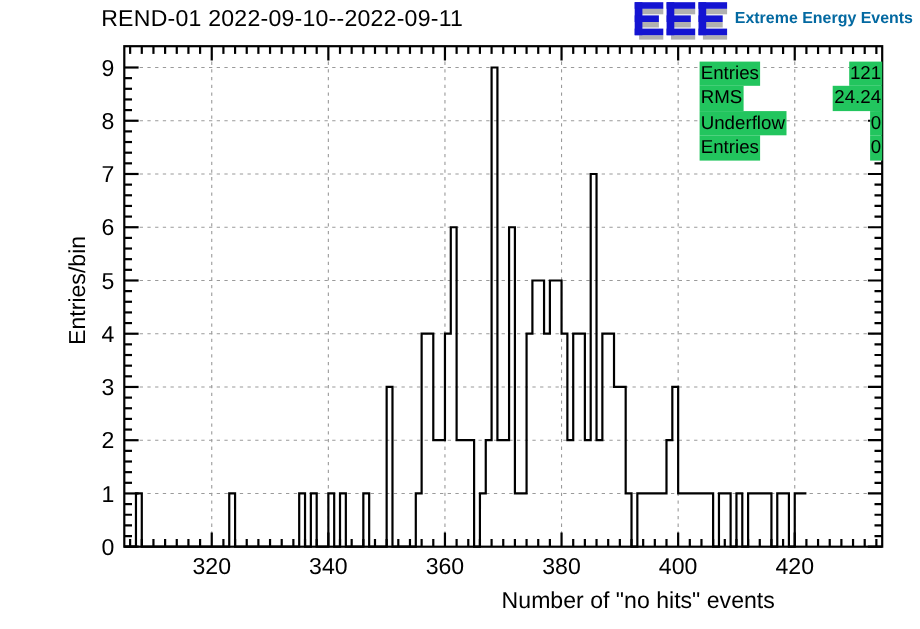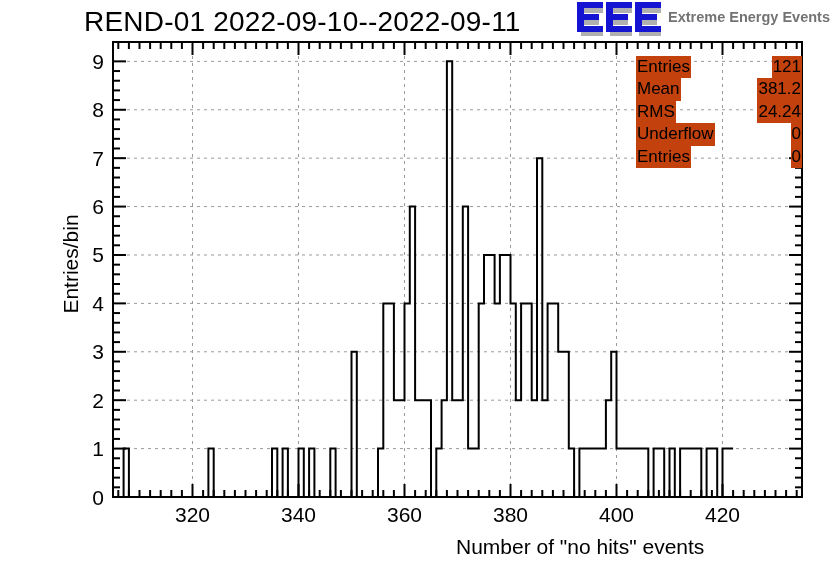--- a/index.html
+++ b/index.html
@@ -1,38 +1,38 @@
 <!DOCTYPE html>
 <html><head>
 <meta charset="utf-8">
 <style>
   html,body{margin:0;padding:0;background:#ffffff;}
   body{width:836px;height:572px;position:relative;overflow:hidden;
        font-family:"Liberation Sans",sans-serif;color:#000;}
   #root{position:absolute;inset:0;}
-  .title{position:absolute;left:84px;top:6px;font-size:28px;letter-spacing:.2px;
+  .title{position:absolute;left:92px;top:6px;font-size:21px;letter-spacing:.2px;
          white-space:nowrap;}
   .logo{position:absolute;right:6px;top:2px;display:flex;align-items:center;gap:7px;}
   .logo-eee{display:flex;gap:3px;}
   .eee-letter{position:relative;width:26px;height:30px;}
   .eee-letter i{position:absolute;display:block;background:#1414d2;}
   .eee-letter i.v{left:0;top:0;width:7px;height:30px;}
   .eee-letter i.t{left:0;top:0;width:26px;height:6px;}
   .eee-letter i.m{left:0;top:12px;width:22px;height:6px;}
   .eee-letter i.b{left:0;top:24px;width:26px;height:6px;}
   .eee-letter u{position:absolute;display:block;background:#b0b0b0;}
   .eee-letter u.t{left:4px;top:6px;width:22px;height:5px;}
   .eee-letter u.m{left:4px;top:18px;width:18px;height:5px;}
   .eee-letter u.b{left:4px;top:30px;width:22px;height:4px;}
-  .logo-text{display:flex;flex-direction:column;line-height:1.12;color:#737373;
+  .logo-text{display:flex;flex-direction:column;line-height:1.12;color:#0369a1;
              font-size:14.5px;font-weight:bold;}
   .stats{position:absolute;left:636px;top:56px;width:166px;font-size:17px;
          line-height:1.32;}
   .stats .row{display:flex;justify-content:space-between;white-space:nowrap;}
-  .stats .row span{background:#c2410c;padding:0 1px;}
+  .stats .row span{background:#22c55e;padding:0 1px;}
   .ytitle{position:absolute;left:-14px;top:252px;width:170px;text-align:center;
           transform:rotate(-90deg);font-size:21px;}
   .xtitle{position:absolute;left:456px;top:535px;font-size:21px;white-space:nowrap;}
   svg{position:absolute;left:0;top:0;}
   .ytick-lbl,.xtick-lbl{font-size:21px;fill:#000;font-family:"Liberation Sans",sans-serif;}
 </style>
 </head>
 <body>
 
 <div id="root">
@@ -331,24 +331,20 @@
       <line x1="796.7" y1="497" x2="796.7" y2="490" stroke="#000" stroke-width="2"></line>
       <line x1="796.7" y1="42" x2="796.7" y2="49" stroke="#000" stroke-width="2"></line>
     </svg>
 
   <div class="stats">
     <div class="row">
         <span>Entries</span>
         <span>121</span>
       </div>
     <div class="row">
-        <span>Mean</span>
-        <span>381.2</span>
-      </div>
-    <div class="row">
         <span>RMS</span>
         <span>24.24</span>
       </div>
     <div class="row">
         <span>Underflow</span>
         <span>0</span>
       </div>
     <div class="row">
         <span>Entries</span>
         <span>0</span>

